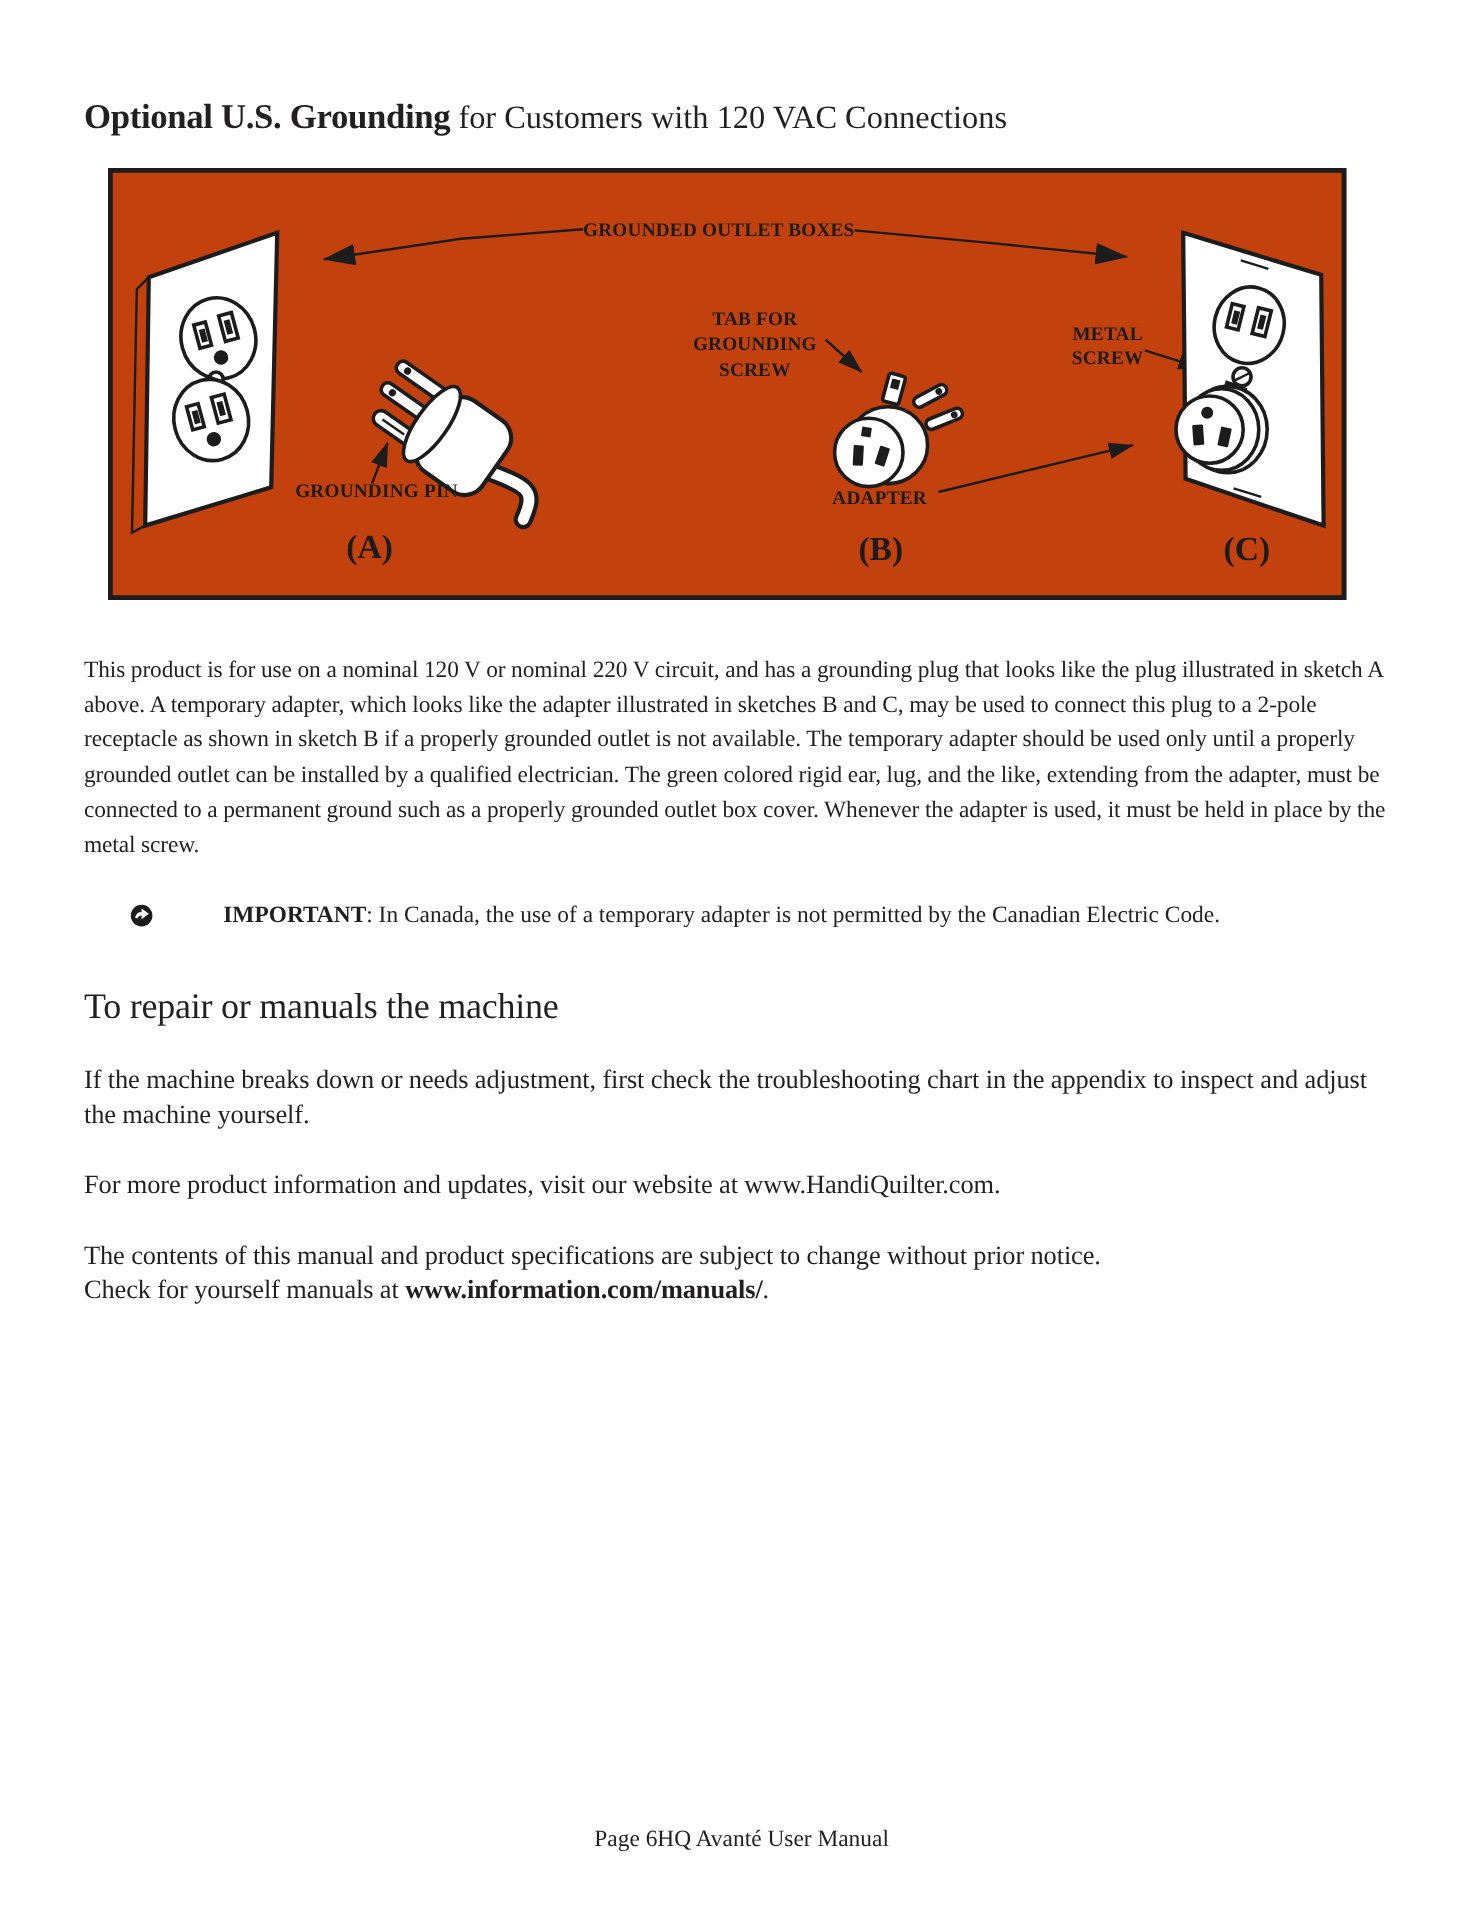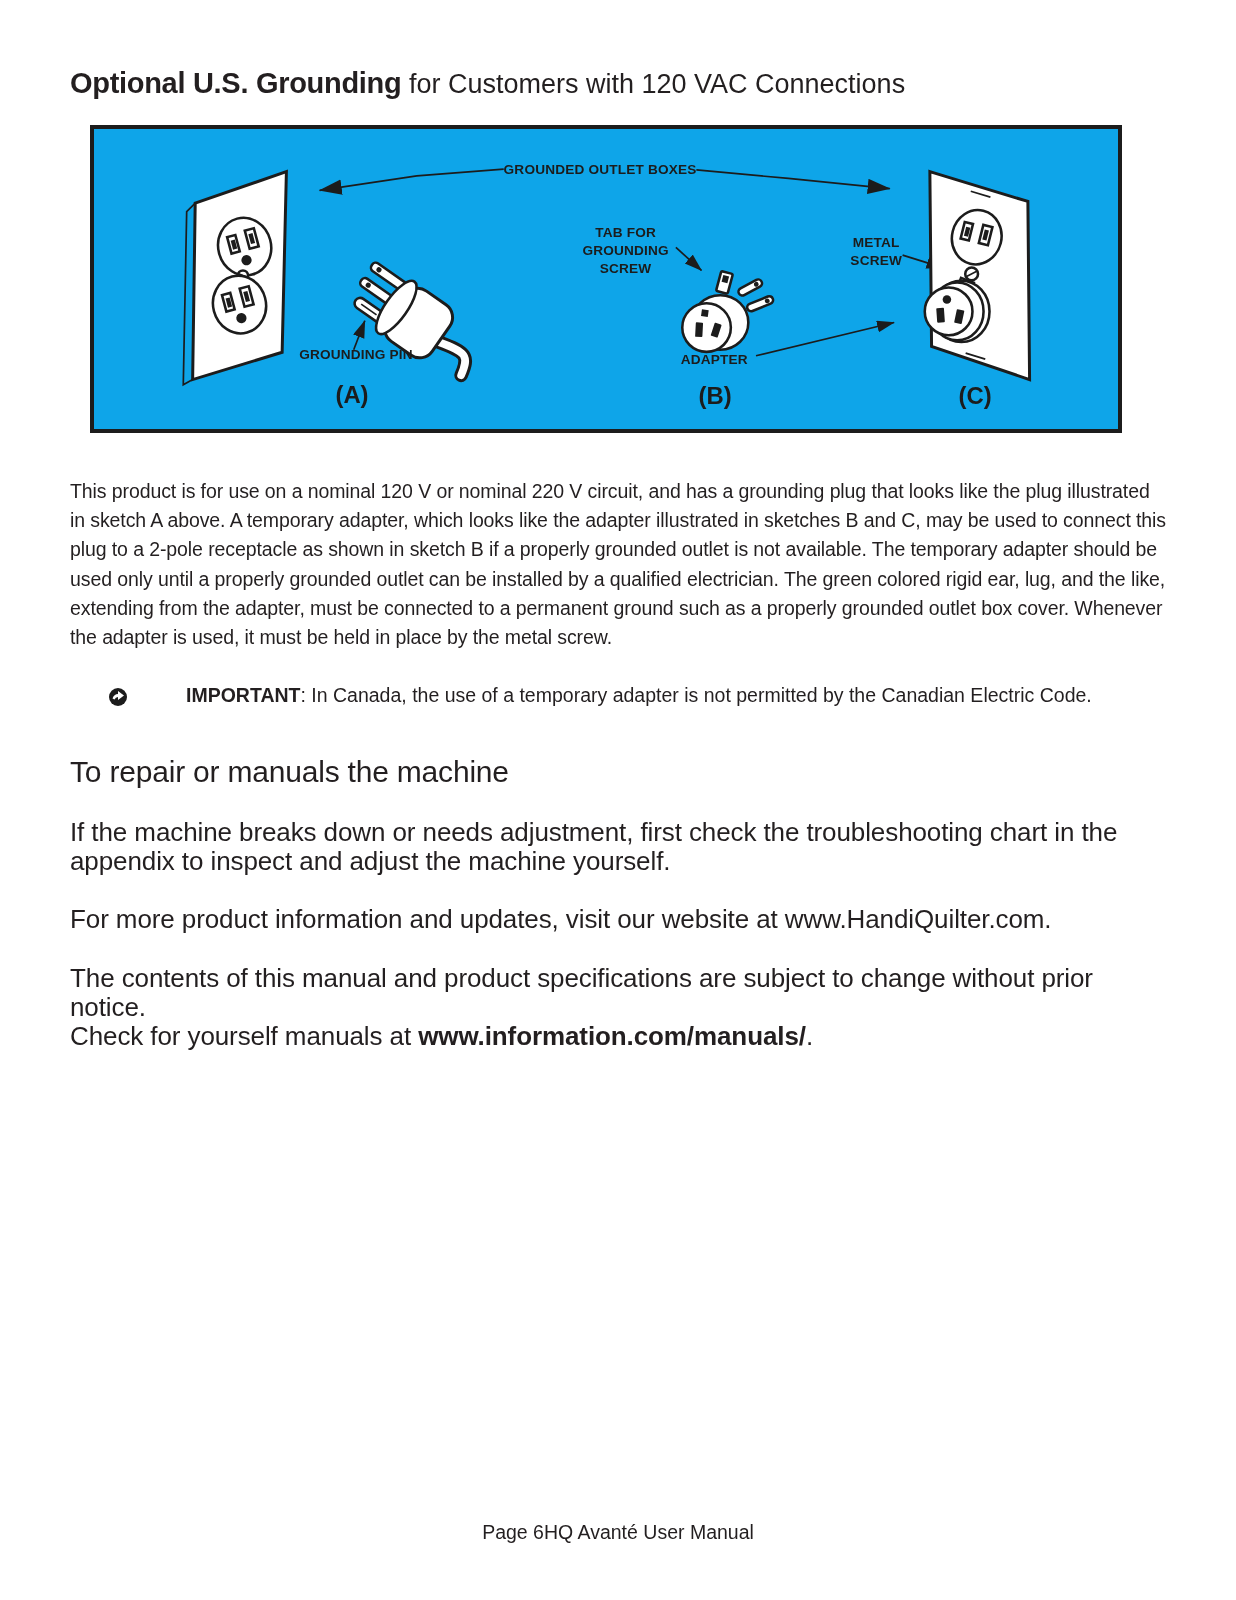--- a/index.html
+++ b/index.html
@@ -4,50 +4,50 @@
 <style>
   * { margin:0; padding:0; box-sizing:border-box; }
   html,body { width:1236px; height:1600px; }
   body {
     background:#ffffff;
     font-family:"Liberation Sans", sans-serif;
     color:#231f20;
     position:relative;
     overflow:hidden;
   }
-  .page { position:absolute; inset:0; padding:1px 70px; }
+  .page { position:absolute; inset:0; padding:16px 70px;font-family:Liberation Serif, serif; }
 
   .title { margin-top:64px; font-size:27px; line-height:1.3; white-space:nowrap; }
   .title .strong { font-weight:700; font-size:29px; letter-spacing:-0.3px; }
   .title .normal { font-weight:400; }
 
   .figure-box {
     margin:22px 44px 0 20px;
-    height:308px;
+    height:360px;
     border:4px solid #1c1c1c;
-    background:#0ea5e9;
+    background:#c2410c;
   }
   .figure-svg { display:block; width:100%; height:100%; }
   .figure-svg text { fill:#1c1c1c; font-weight:700; }
   .figure-svg .lbl { font-size:16px; letter-spacing:0.2px; }
   .figure-svg .sketch { font-size:28px; }
   .figure-svg .ln { stroke:#1c1c1c; stroke-width:2; fill:none; }
   .figure-svg .outline { stroke:#1c1c1c; stroke-width:3; fill:#ffffff; }
   .figure-svg .outline-thick { stroke:#1c1c1c; stroke-width:3.5; fill:#ffffff; }
   .figure-svg .dark { fill:#1c1c1c; stroke:none; }
 
   .body-text { margin-top:44px; font-size:19.5px; line-height:29.3px; letter-spacing:-0.1px; }
 
   .important { margin-top:29px; padding-left:38px; font-size:19.5px; line-height:29.3px; display:flex; align-items:center; }
   .important .icon { flex:0 0 auto; margin-right:13px; display:inline-block; width:20px; height:20px; }
   .important strong { font-weight:700;margin-left:45px; }
 
   h2.section-heading { margin-top:44px; font-size:30px; font-weight:400; letter-spacing:-0.2px; }
 
-  .para { margin-top:29px; font-size:26px; line-height:29.3px; letter-spacing:-0.1px; }
+  .para { margin-top:29px; font-size:22px; line-height:29.3px; letter-spacing:-0.1px; }
   .para strong { font-weight:700; }
 
   .footer {
     position:absolute; left:70px; right:70px; bottom:56px;
     font-size:19.5px; display:flex; justify-content:center;
   }
 </style>
 </head>
 <body>
 

